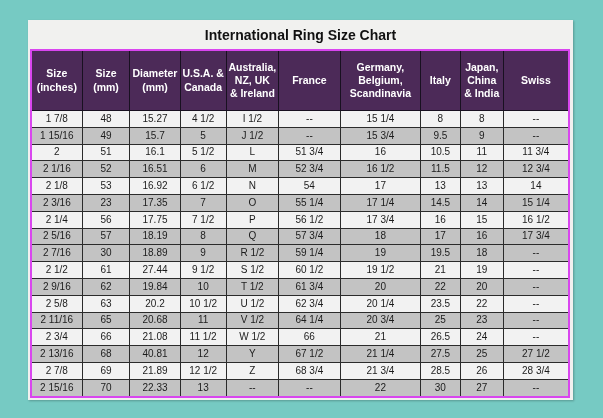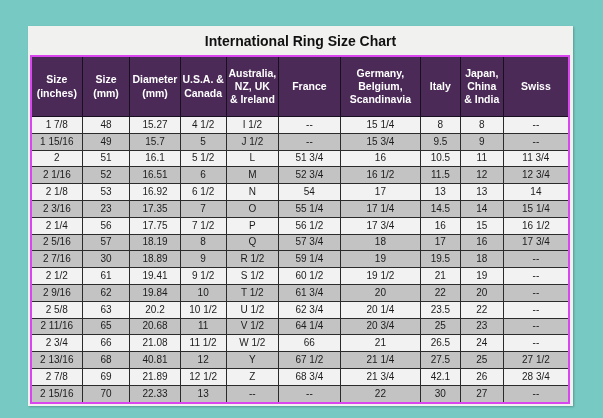--- a/index.html
+++ b/index.html
@@ -10,21 +10,21 @@
   .frame {
     position: relative;
     width: 603px;
     height: 418px;
     background: #76CAC3;
     overflow: hidden;
   }
   .page {
     position: absolute;
     left: 28px;
-    top: 26px;
+    top: 20px;
     width: 545px;
     height: 380px;
     background: #F1F1EF;
     box-shadow: 1px 1px 2px rgba(0,0,0,0.25);
   }
   .title-bar {
     height: 29px;
     line-height: 30px;
     text-align: center;
     font-size: 14px;
@@ -219,21 +219,21 @@
               <td>R 1/2</td>
               <td>59 1/4</td>
               <td>19</td>
               <td>19.5</td>
               <td>18</td>
               <td>--</td>
             </tr>
             <tr class="row-white">
               <td>2 1/2</td>
               <td>61</td>
-              <td>19.41</td>
+              <td>27.44</td>
               <td>9 1/2</td>
               <td>S 1/2</td>
               <td>60 1/2</td>
               <td>19 1/2</td>
               <td>21</td>
               <td>19</td>
               <td>--</td>
             </tr>
             <tr class="row-gray">
               <td>2 9/16</td>
@@ -296,21 +296,21 @@
               <td>27 1/2</td>
             </tr>
             <tr class="row-white">
               <td>2 7/8</td>
               <td>69</td>
               <td>21.89</td>
               <td>12 1/2</td>
               <td>Z</td>
               <td>68 3/4</td>
               <td>21 3/4</td>
-              <td>42.1</td>
+              <td>28.5</td>
               <td>26</td>
               <td>28 3/4</td>
             </tr>
             <tr class="row-gray">
               <td>2 15/16</td>
               <td>70</td>
               <td>22.33</td>
               <td>13</td>
               <td>--</td>
               <td>--</td>

